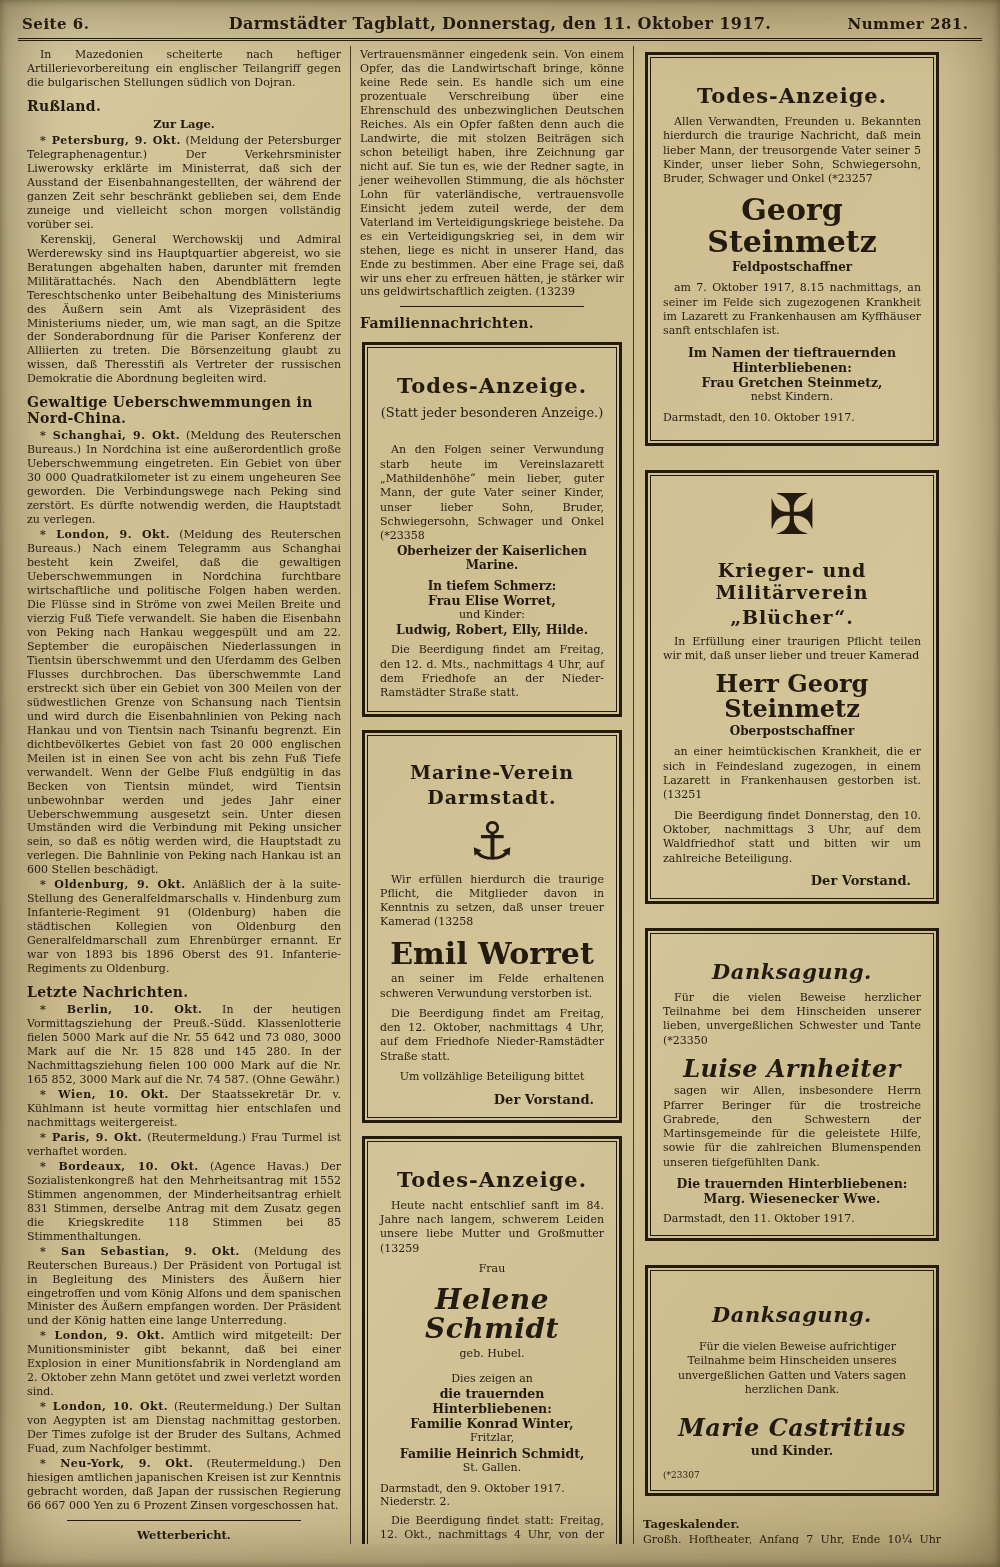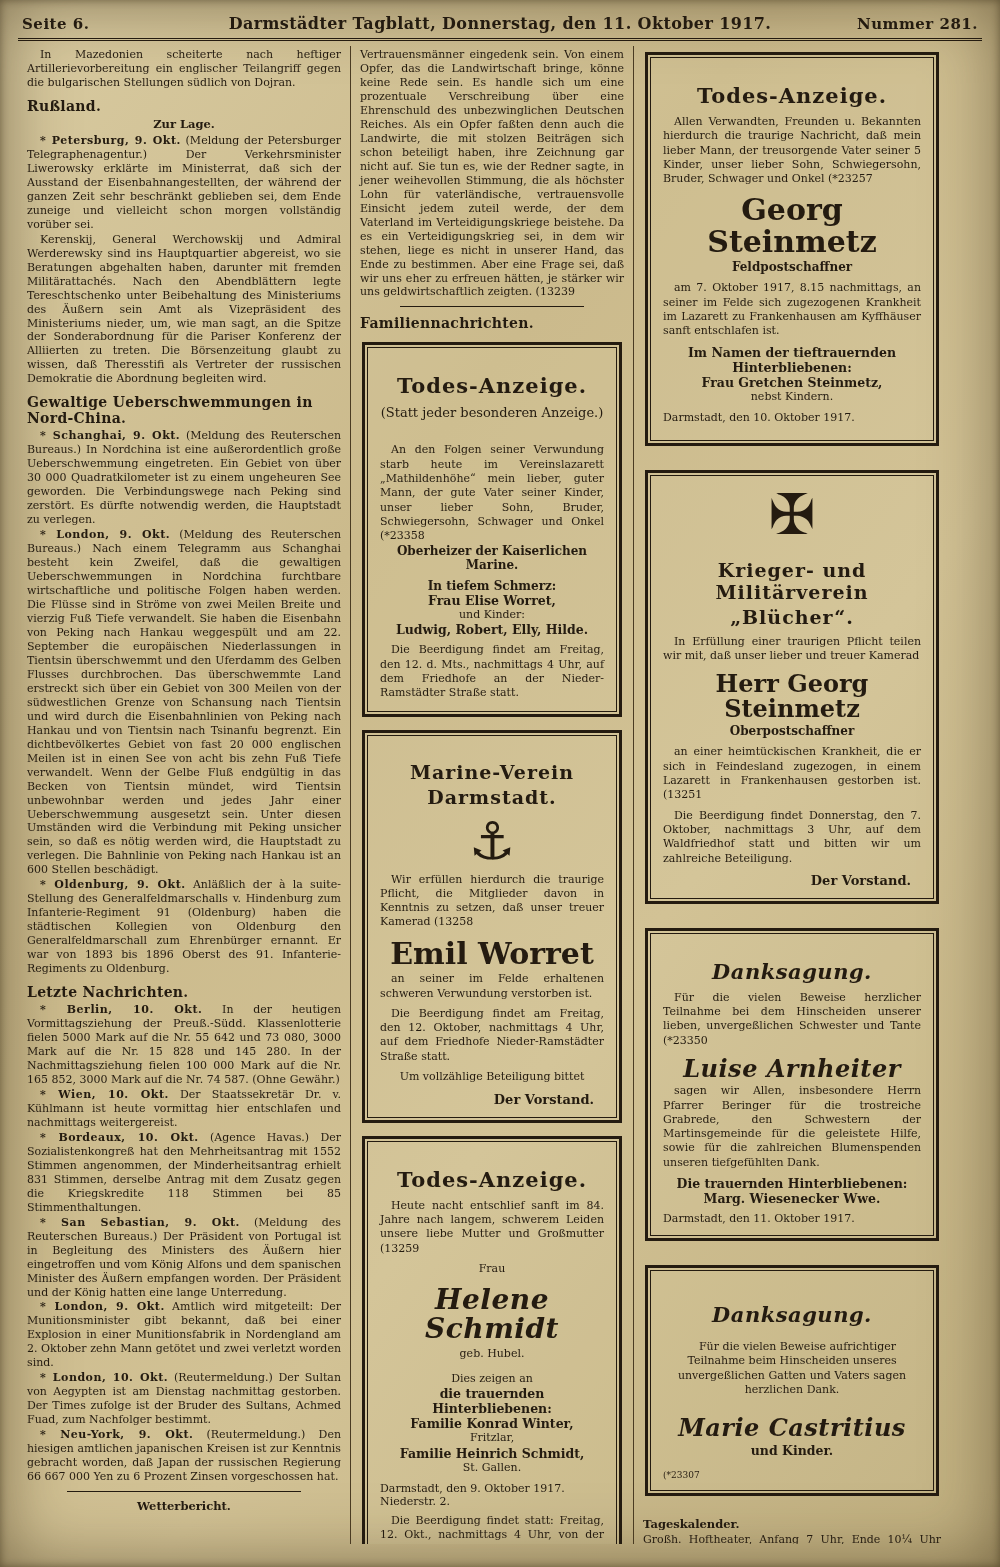--- a/index.html
+++ b/index.html
@@ -7,21 +7,21 @@
   body { background:#6e6044; font-family:"DejaVu Serif", serif; color:#241b10; position:relative; }
   .sheet {
     position:absolute; inset:0;
     background:linear-gradient(128deg,#d8caa0 0%,#cbba8c 35%,#d2c295 62%,#bfae7e 100%);
     box-shadow:inset 0 0 70px rgba(58,44,18,.55), inset 0 0 8px rgba(40,30,10,.5);
     padding:12px 18px 10px;
     overflow:hidden;
   }
   .masthead { display:flex; align-items:baseline; border-bottom:3px double #241b10; padding:2px 4px 5px; }
   .mh-side { width:140px; font-weight:bold; font-size:15px; letter-spacing:.5px; }
-  .mh-right { text-align:right; }
+  .mh-right { text-align:center; }
   .mh-center { flex:1; text-align:center; font-weight:bold; font-size:16px; letter-spacing:.4px; }
   .columns { display:flex; height:1498px; overflow:hidden; margin-top:5px; }
   .col { overflow:hidden; padding:2px 9px 0; }
   .col1 { width:332px; }
   .col2 { width:284px; border-left:1px solid #4a3b22; border-right:1px solid #4a3b22; }
   .col3 { width:316px; display:flex; flex-direction:column; }
   .body { font-size:11px; line-height:1.27; text-align:justify; hyphens:auto; margin-bottom:1px; }
   .ind { text-indent:13px; }
   .lead { font-weight:bold; letter-spacing:.5px; }
   .head { text-align:left; font-size:14px; font-weight:bold; margin:8px 0 3px; letter-spacing:.3px; }
@@ -78,20 +78,21 @@
       <h2 class="head">Gewaltige Ueberschwemmungen in Nord-China.</h2>
 
       <p class="body ind"><span class="lead">* Schanghai, 9. Okt.</span> <span>(Meldung des Reuterschen Bureaus.) In Nordchina ist eine außerordentlich große Ueberschwemmung eingetreten. Ein Gebiet von über 30 000 Quadratkilometer ist zu einem ungeheuren See geworden. Die Verbindungswege nach Peking sind zerstört. Es dürfte notwendig werden, die Hauptstadt zu verlegen.</span></p>
       <p class="body ind"><span class="lead">* London, 9. Okt.</span> <span>(Meldung des Reuterschen Bureaus.) Nach einem Telegramm aus Schanghai besteht kein Zweifel, daß die gewaltigen Ueberschwemmungen in Nordchina furchtbare wirtschaftliche und politische Folgen haben werden. Die Flüsse sind in Ströme von zwei Meilen Breite und vierzig Fuß Tiefe verwandelt. Sie haben die Eisenbahn von Peking nach Hankau weggespült und am 22. September die europäischen Niederlassungen in Tientsin überschwemmt und den Uferdamm des Gelben Flusses durchbrochen. Das überschwemmte Land erstreckt sich über ein Gebiet von 300 Meilen von der südwestlichen Grenze von Schansung nach Tientsin und wird durch die Eisenbahnlinien von Peking nach Hankau und von Tientsin nach Tsinanfu begrenzt. Ein dichtbevölkertes Gebiet von fast 20 000 englischen Meilen ist in einen See von acht bis zehn Fuß Tiefe verwandelt. Wenn der Gelbe Fluß endgültig in das Becken von Tientsin mündet, wird Tientsin unbewohnbar werden und jedes Jahr einer Ueberschwemmung ausgesetzt sein. Unter diesen Umständen wird die Verbindung mit Peking unsicher sein, so daß es nötig werden wird, die Hauptstadt zu verlegen. Die Bahnlinie von Peking nach Hankau ist an 600 Stellen beschädigt.</span></p>
       <p class="body ind"><span class="lead">* Oldenburg, 9. Okt.</span> <span>Anläßlich der à la suite-Stellung des Generalfeldmarschalls v. Hindenburg zum Infanterie-Regiment 91 (Oldenburg) haben die städtischen Kollegien von Oldenburg den Generalfeldmarschall zum Ehrenbürger ernannt. Er war von 1893 bis 1896 Oberst des 91. Infanterie-Regiments zu Oldenburg.</span></p>
 
       <h2 class="head">Letzte Nachrichten.</h2>
 
       <p class="body ind"><span class="lead">* Berlin, 10. Okt.</span> <span>In der heutigen Vormittagsziehung der Preuß.-Südd. Klassenlotterie fielen 5000 Mark auf die Nr. 55 642 und 73 080, 3000 Mark auf die Nr. 15 828 und 145 280. In der Nachmittagsziehung fielen 100 000 Mark auf die Nr. 165 852, 3000 Mark auf die Nr. 74 587. (Ohne Gewähr.)</span></p>
       <p class="body ind"><span class="lead">* Wien, 10. Okt.</span> <span>Der Staatssekretär Dr. v. Kühlmann ist heute vormittag hier entschlafen und nachmittags weitergereist.</span></p>
+      <p class="body ind"><span class="lead">* Paris, 9. Okt.</span> <span>(Reutermeldung.) Frau Turmel ist verhaftet worden.</span></p>
       <p class="body ind"><span class="lead">* Bordeaux, 10. Okt.</span> <span>(Agence Havas.) Der Sozialistenkongreß hat den Mehrheitsantrag mit 1552 Stimmen angenommen, der Minderheitsantrag erhielt 831 Stimmen, derselbe Antrag mit dem Zusatz gegen die Kriegskredite 118 Stimmen bei 85 Stimmenthaltungen.</span></p>
       <p class="body ind"><span class="lead">* San Sebastian, 9. Okt.</span> <span>(Meldung des Reuterschen Bureaus.) Der Präsident von Portugal ist in Begleitung des Ministers des Äußern hier eingetroffen und vom König Alfons und dem spanischen Minister des Äußern empfangen worden. Der Präsident und der König hatten eine lange Unterredung.</span></p>
       <p class="body ind"><span class="lead">* London, 9. Okt.</span> <span>Amtlich wird mitgeteilt: Der Munitionsminister gibt bekannt, daß bei einer Explosion in einer Munitionsfabrik in Nordengland am 2. Oktober zehn Mann getötet und zwei verletzt worden sind.</span></p>
       <p class="body ind"><span class="lead">* London, 10. Okt.</span> <span>(Reutermeldung.) Der Sultan von Aegypten ist am Dienstag nachmittag gestorben. Der Times zufolge ist der Bruder des Sultans, Achmed Fuad, zum Nachfolger bestimmt.</span></p>
       <p class="body ind"><span class="lead">* Neu-York, 9. Okt.</span> <span>(Reutermeldung.) Den hiesigen amtlichen japanischen Kreisen ist zur Kenntnis gebracht worden, daß Japan der russischen Regierung 66 667 000 Yen zu 6 Prozent Zinsen vorgeschossen hat.</span></p>
 
       <div class="hr"></div>
       <h3 class="subhead">Wetterbericht.</h3>
 
     </section>
@@ -184,21 +185,21 @@
       <div class="frame">
         <div class="frame-inner">
           <span class="icon cross-ic">✠</span>
           <div class="notice-title sm">Krieger- und Militärverein</div>
           <div class="notice-title sm" style="margin-top:-4px">„Blücher“.</div>
           <p class="notice-body">In Erfüllung einer traurigen Pflicht teilen wir mit, daß unser lieber und treuer Kamerad</p>
           <div class="notice-name n24">Herr Georg Steinmetz</div>
           <div class="notice-role">Oberpostschaffner</div>
           <p class="notice-body">an einer heimtückischen Krankheit, die er sich in Feindesland zugezogen, in einem Lazarett in Frankenhausen gestorben ist. (13251</p>
           <div class="gap6"></div>
-          <p class="notice-body">Die Beerdigung findet Donnerstag, den 7. Oktober, nachmittags 3 Uhr, auf dem Waldfriedhof statt und bitten wir um zahlreiche Beteiligung.</p>
+          <p class="notice-body">Die Beerdigung findet Donnerstag, den 10. Oktober, nachmittags 3 Uhr, auf dem Waldfriedhof statt und bitten wir um zahlreiche Beteiligung.</p>
           <div class="sig">Der Vorstand.</div>
         </div>
       </div>
 
       <div class="frame">
         <div class="frame-inner">
           <div class="notice-title script">Danksagung.</div>
           <p class="notice-body">Für die vielen Beweise herzlicher Teilnahme bei dem Hinscheiden unserer lieben, unvergeßlichen Schwester und Tante (*23350</p>
           <div class="notice-name n24 script">Luise Arnheiter</div>
           <p class="notice-body">sagen wir Allen, insbesondere Herrn Pfarrer Beringer für die trostreiche Grabrede, den Schwestern der Martinsgemeinde für die geleistete Hilfe, sowie für die zahlreichen Blumenspenden unseren tiefgefühlten Dank.</p>

